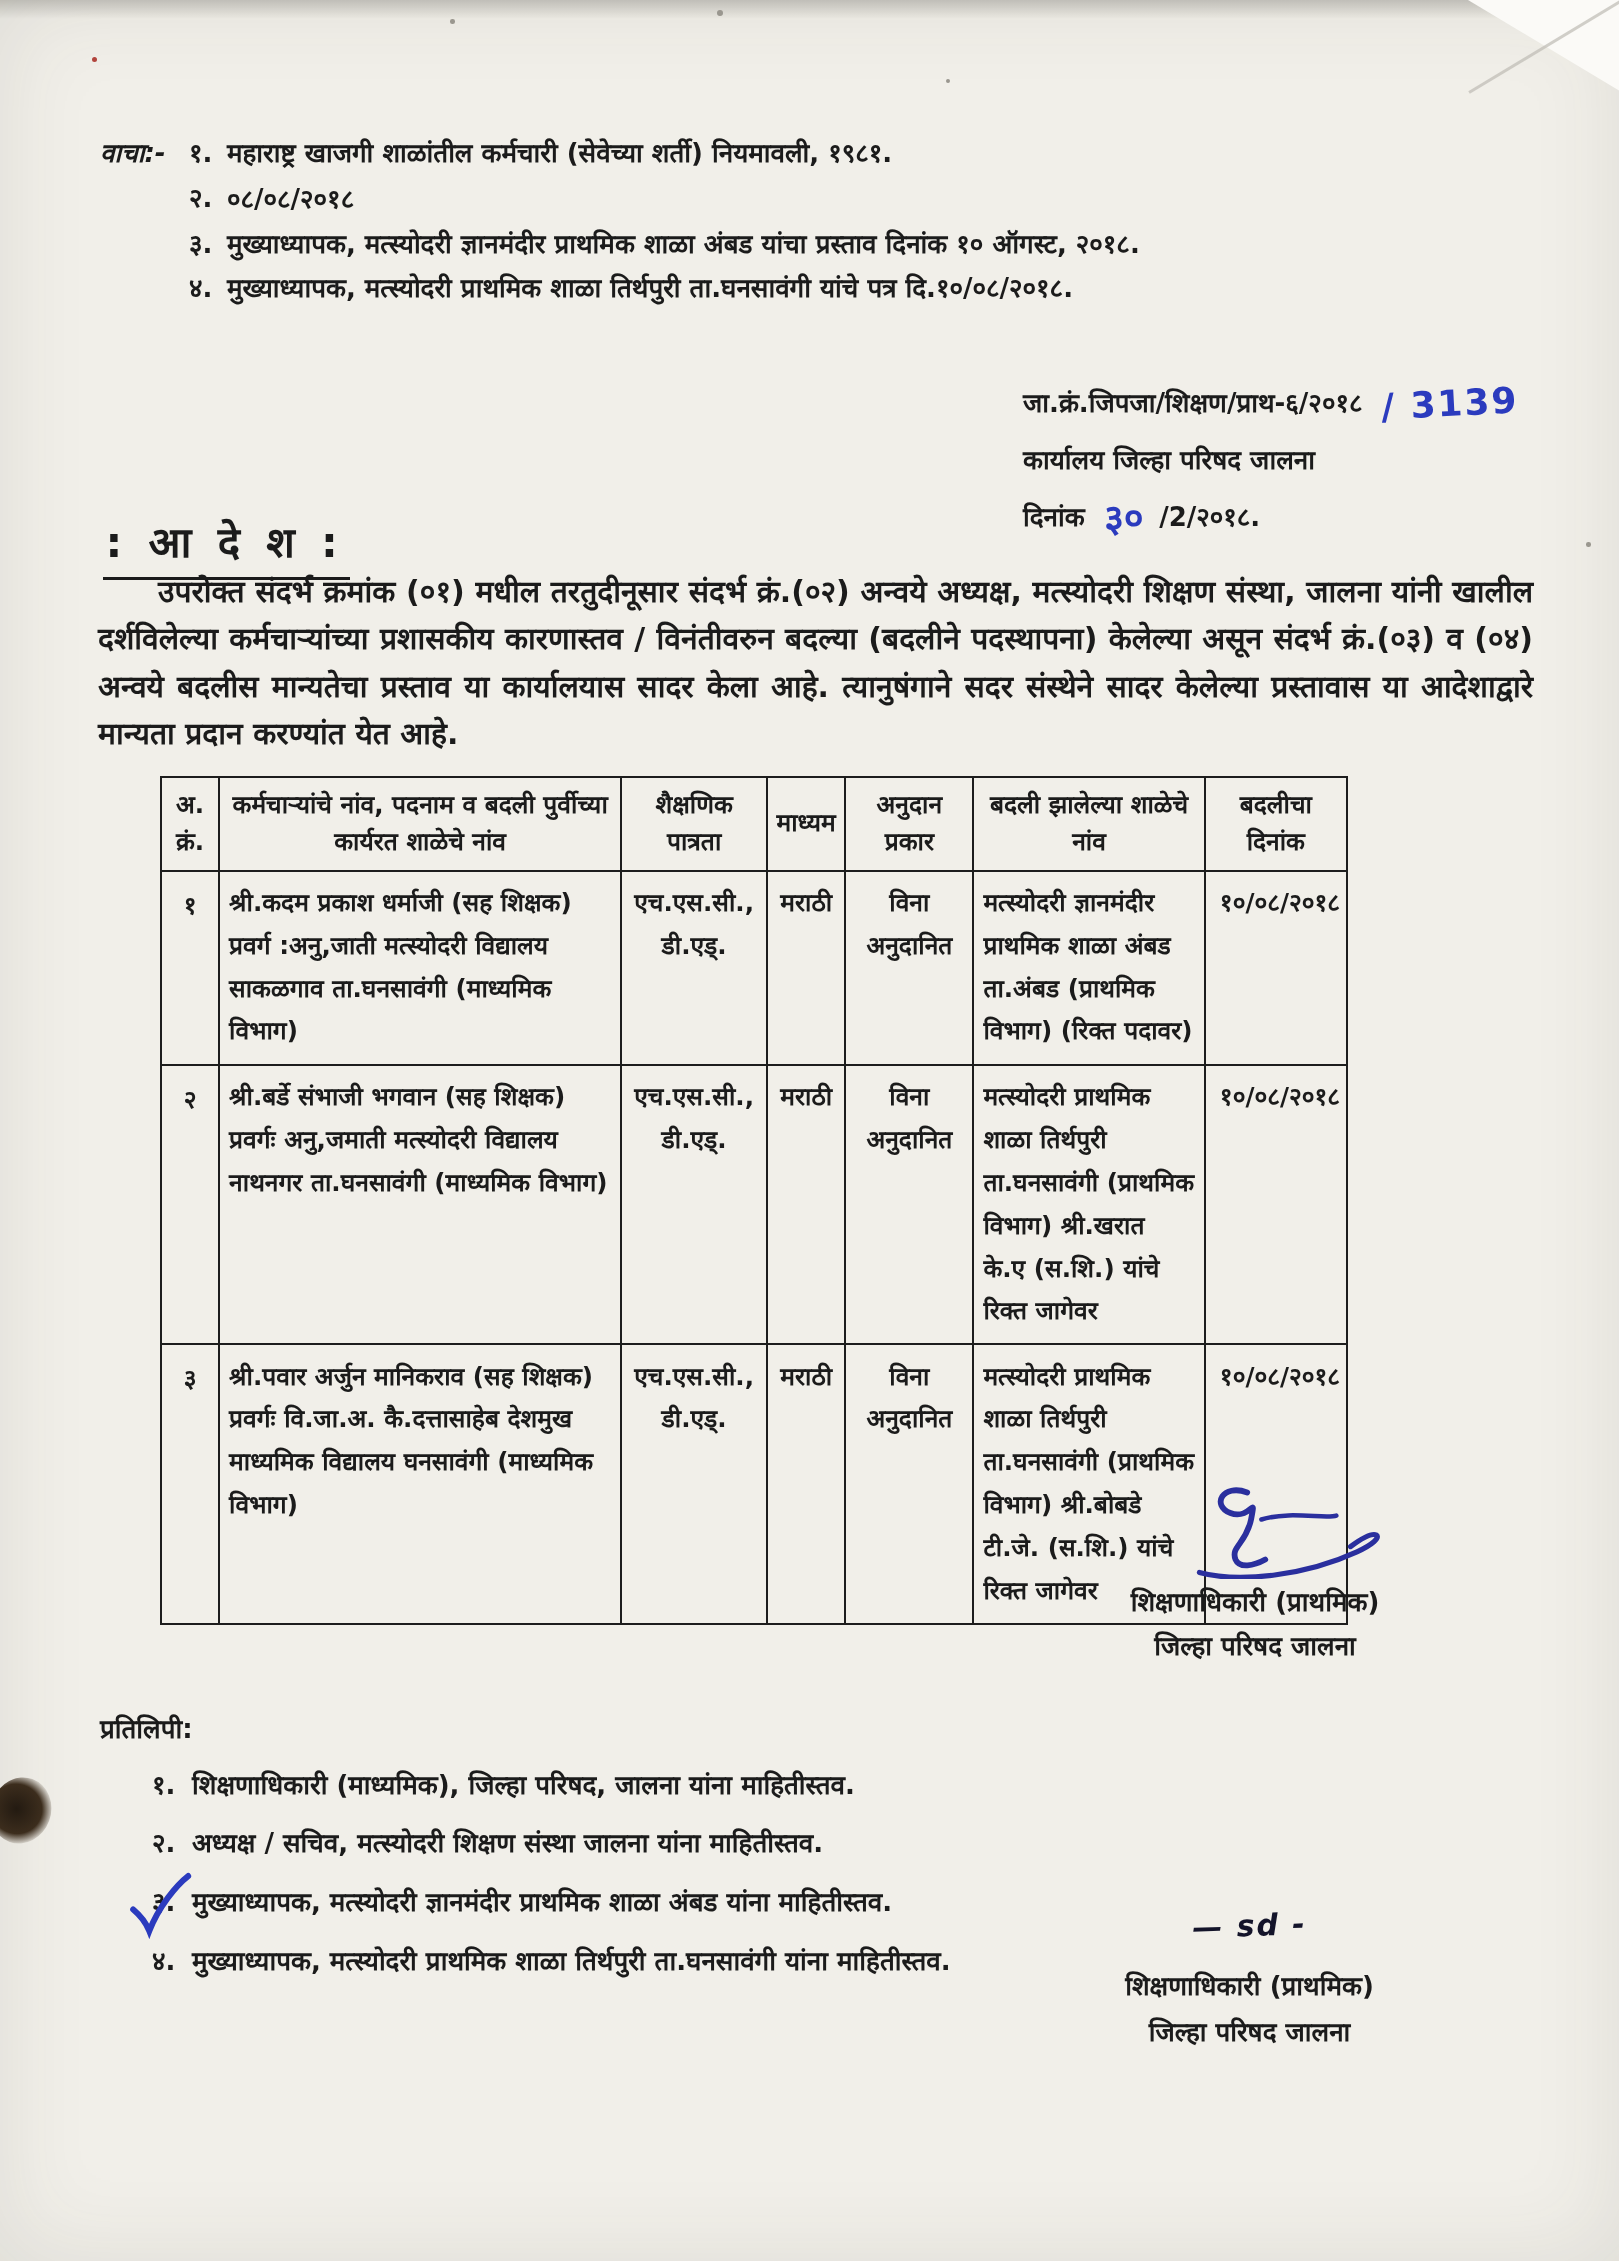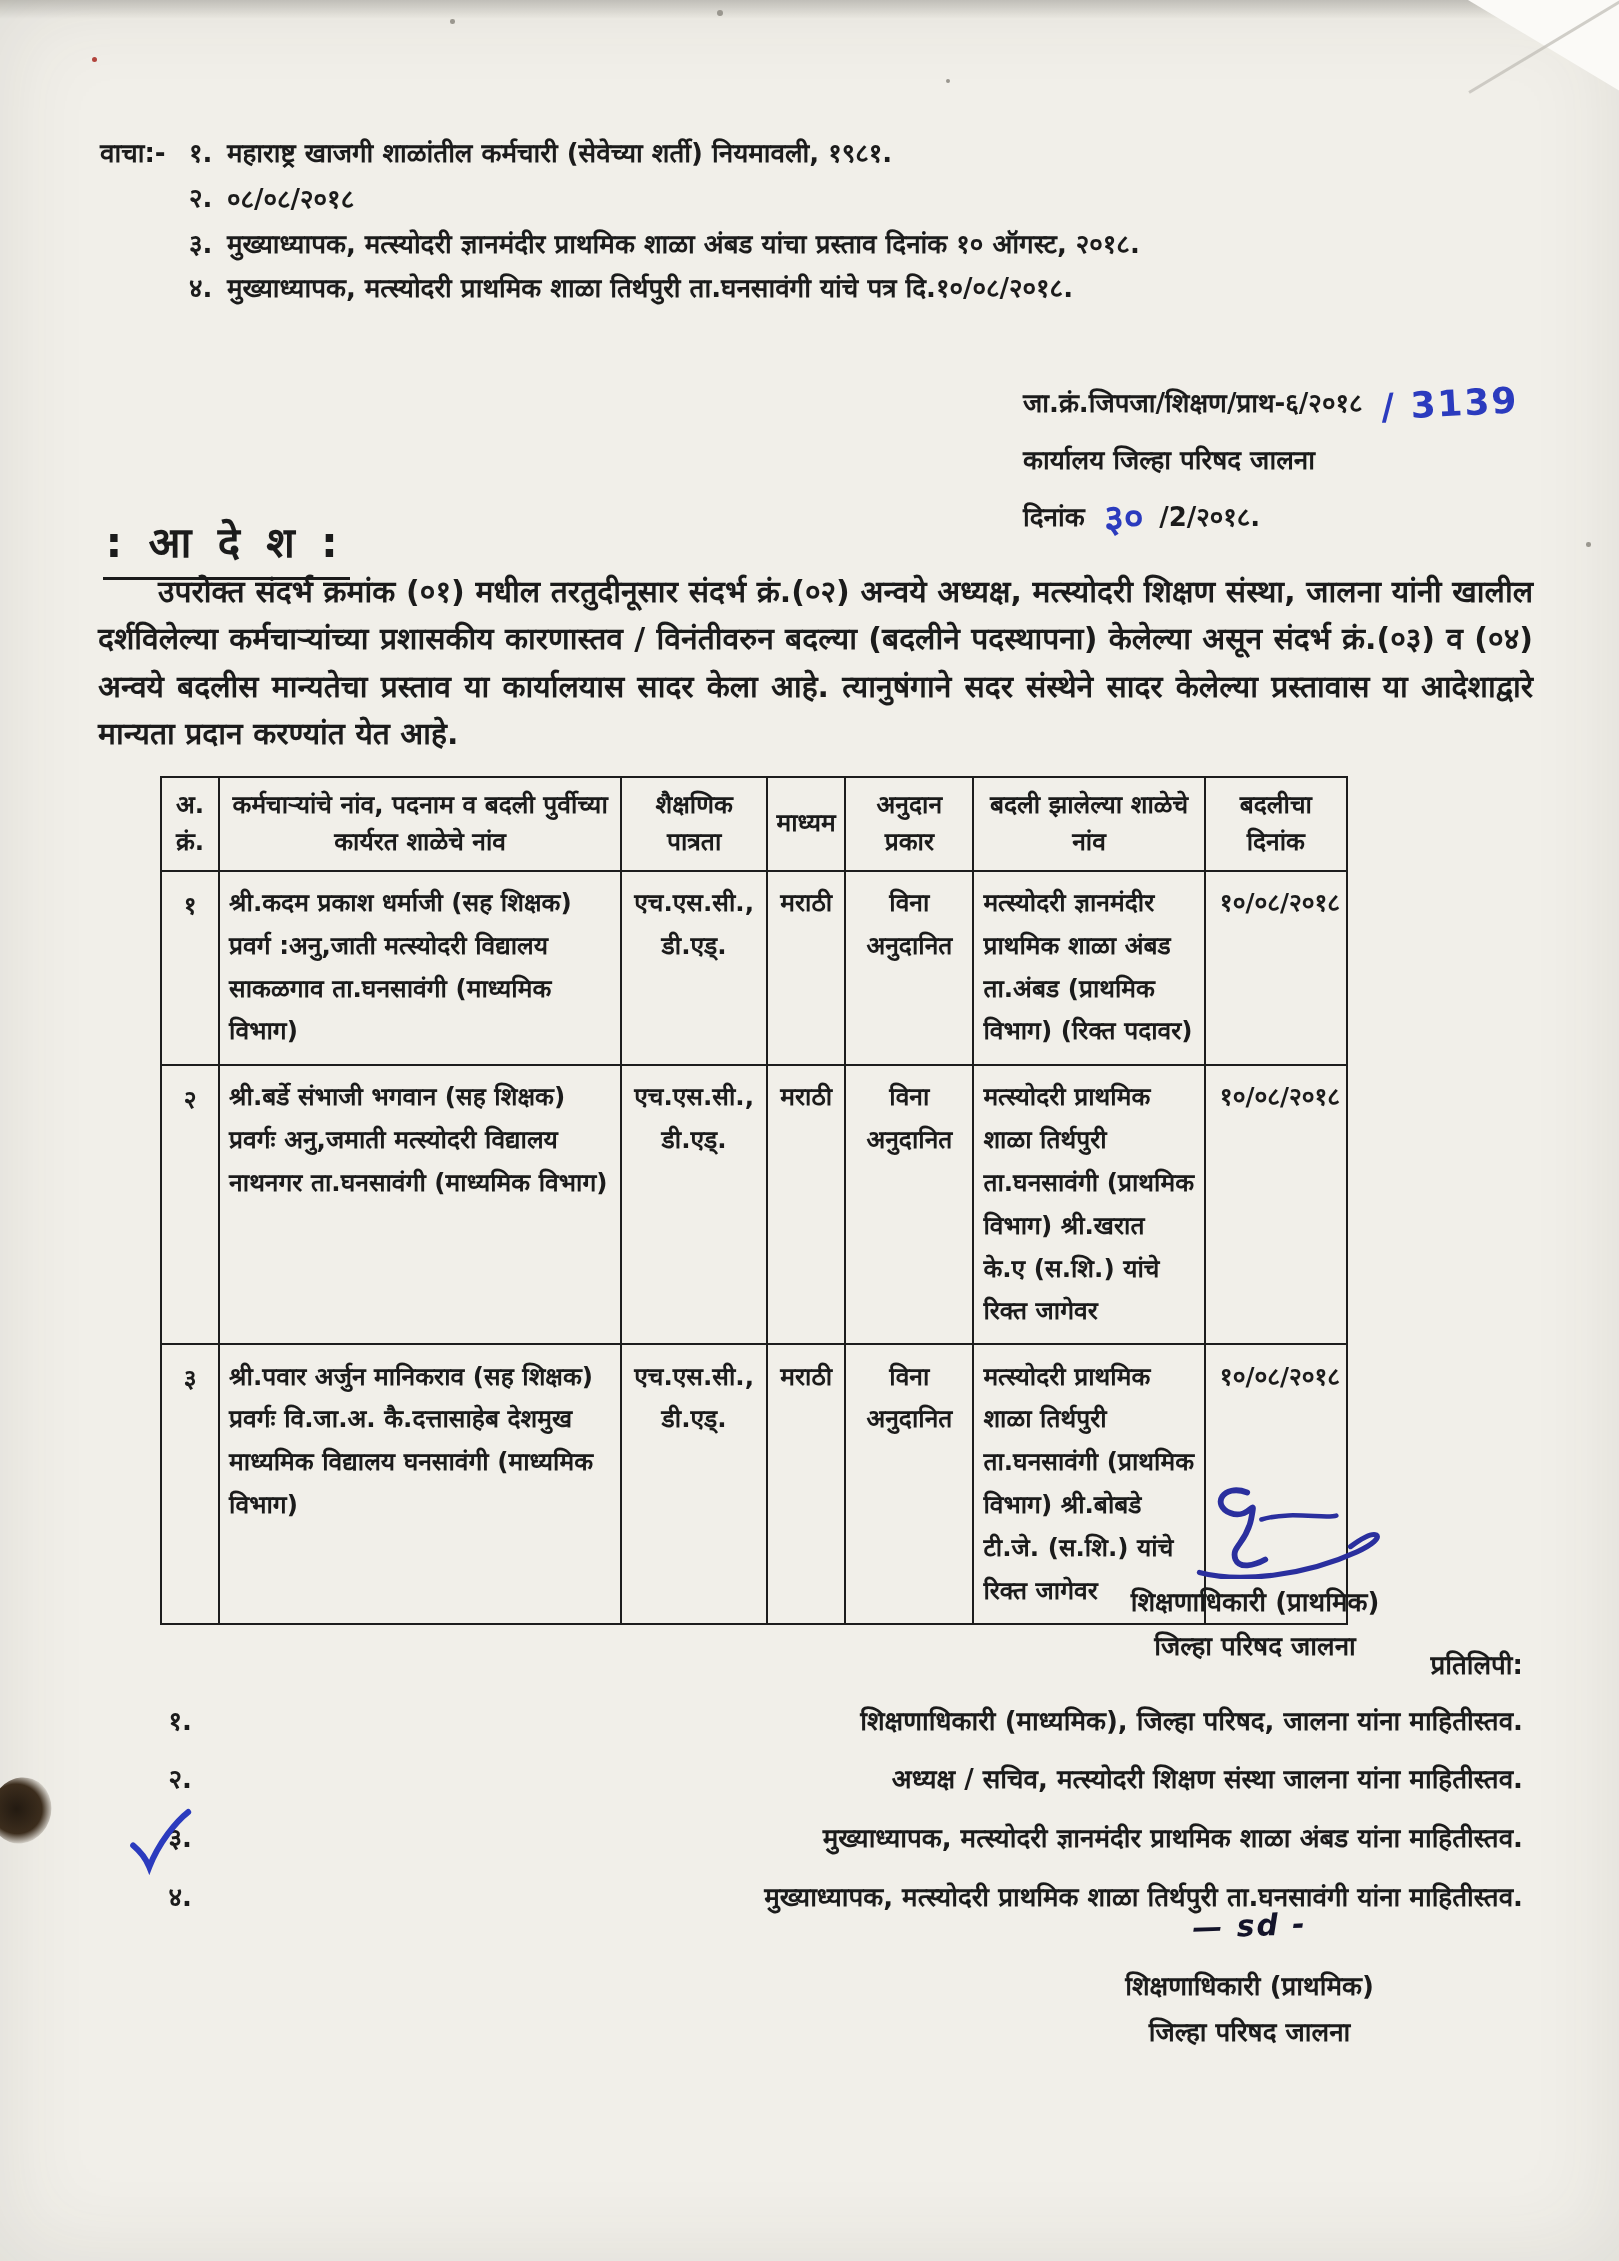--- a/index.html
+++ b/index.html
@@ -22,21 +22,21 @@
     background:#bdbbb4; transform-origin: right top; transform:rotate(-31deg); opacity:.7; }
   .speck { position:absolute; border-radius:50%; background:#9a978f; }
   .speck.red { background:#b1443c; }
   .smudge { position:absolute; left:-9px; top:1777px; width:60px; height:67px;
     background: radial-gradient(ellipse at 42% 50%, #231a11 0%, #3c2d1d 52%, rgba(60,45,29,0) 76%);
     border-radius:50%; transform:rotate(20deg); }
 
   
   .read { position:absolute; left:100px; top:131px; width:1449px; font-size:26px; line-height:1.72; }
   .read-item { display:flex; align-items:flex-start; }
-  .read-gutter { flex:0 0 89px; }
+  .read-gutter { flex:0 0 89px;font-style:italic; }
   .read-num { flex:0 0 38px; }
   .read-text { flex:1 1 auto; }
   .read-cont { margin-top:1.3px; }
 
   
   .refblock { position:absolute; left:1023px; top:371px; width:582px; font-size:26px; line-height:1.82; white-space:nowrap; }
   .hand { color:#2b3bbe; font-size:36px; letter-spacing:1.9px; display:inline-block; transform:rotate(-3deg); vertical-align:-3.9px; }
   .hand.small-gap { margin-left:9px; }
   .date-hand { color:#2b3bbe; font-size:38px; display:inline-block; transform:rotate(-2deg); vertical-align:-5.2px; margin:0 6.5px 0 10.3px; }
 
@@ -59,21 +59,21 @@
   .r2 td { height:219px; }
   .r3 td { height:254px; }
 
   
   .sig-top { position:absolute; left:1074px; top:1482px; width:362px; text-align:center; font-size:26px; line-height:1.7; }
   .sig-top svg { display:block; margin:0 0 1.3px 97px; }
   .sig-bottom { position:absolute; left:1062px; top:1900px; width:375px; text-align:center; font-size:26px; line-height:1.75; }
   .sd { font-size:30px; font-style:italic; letter-spacing:1.9px; color:#14142a; display:block; margin-bottom:11.6px; transform:rotate(-2deg); }
 
   
-  .copies { position:absolute; left:100px; top:1645px; width:1423px; font-size:26px; line-height:1.6;text-align:right; }
+  .copies { position:absolute; left:100px; top:1709px; width:1423px; font-size:26px; line-height:1.6; }
   .copies-label { display:block; margin-bottom:14.2px; }
   .copies-item { display:flex; align-items:flex-start; position:relative; margin:0 0 17px 52px; }
   .copies-num { flex:0 0 40px; position:relative; }
   .copies-text { flex:1 1 auto; }
   .check { position:absolute; left:-28.5px; top:-10.3px; width:72px; height:67px; }
 </style>
 </head>
 <body>
 
 <div class="page">

